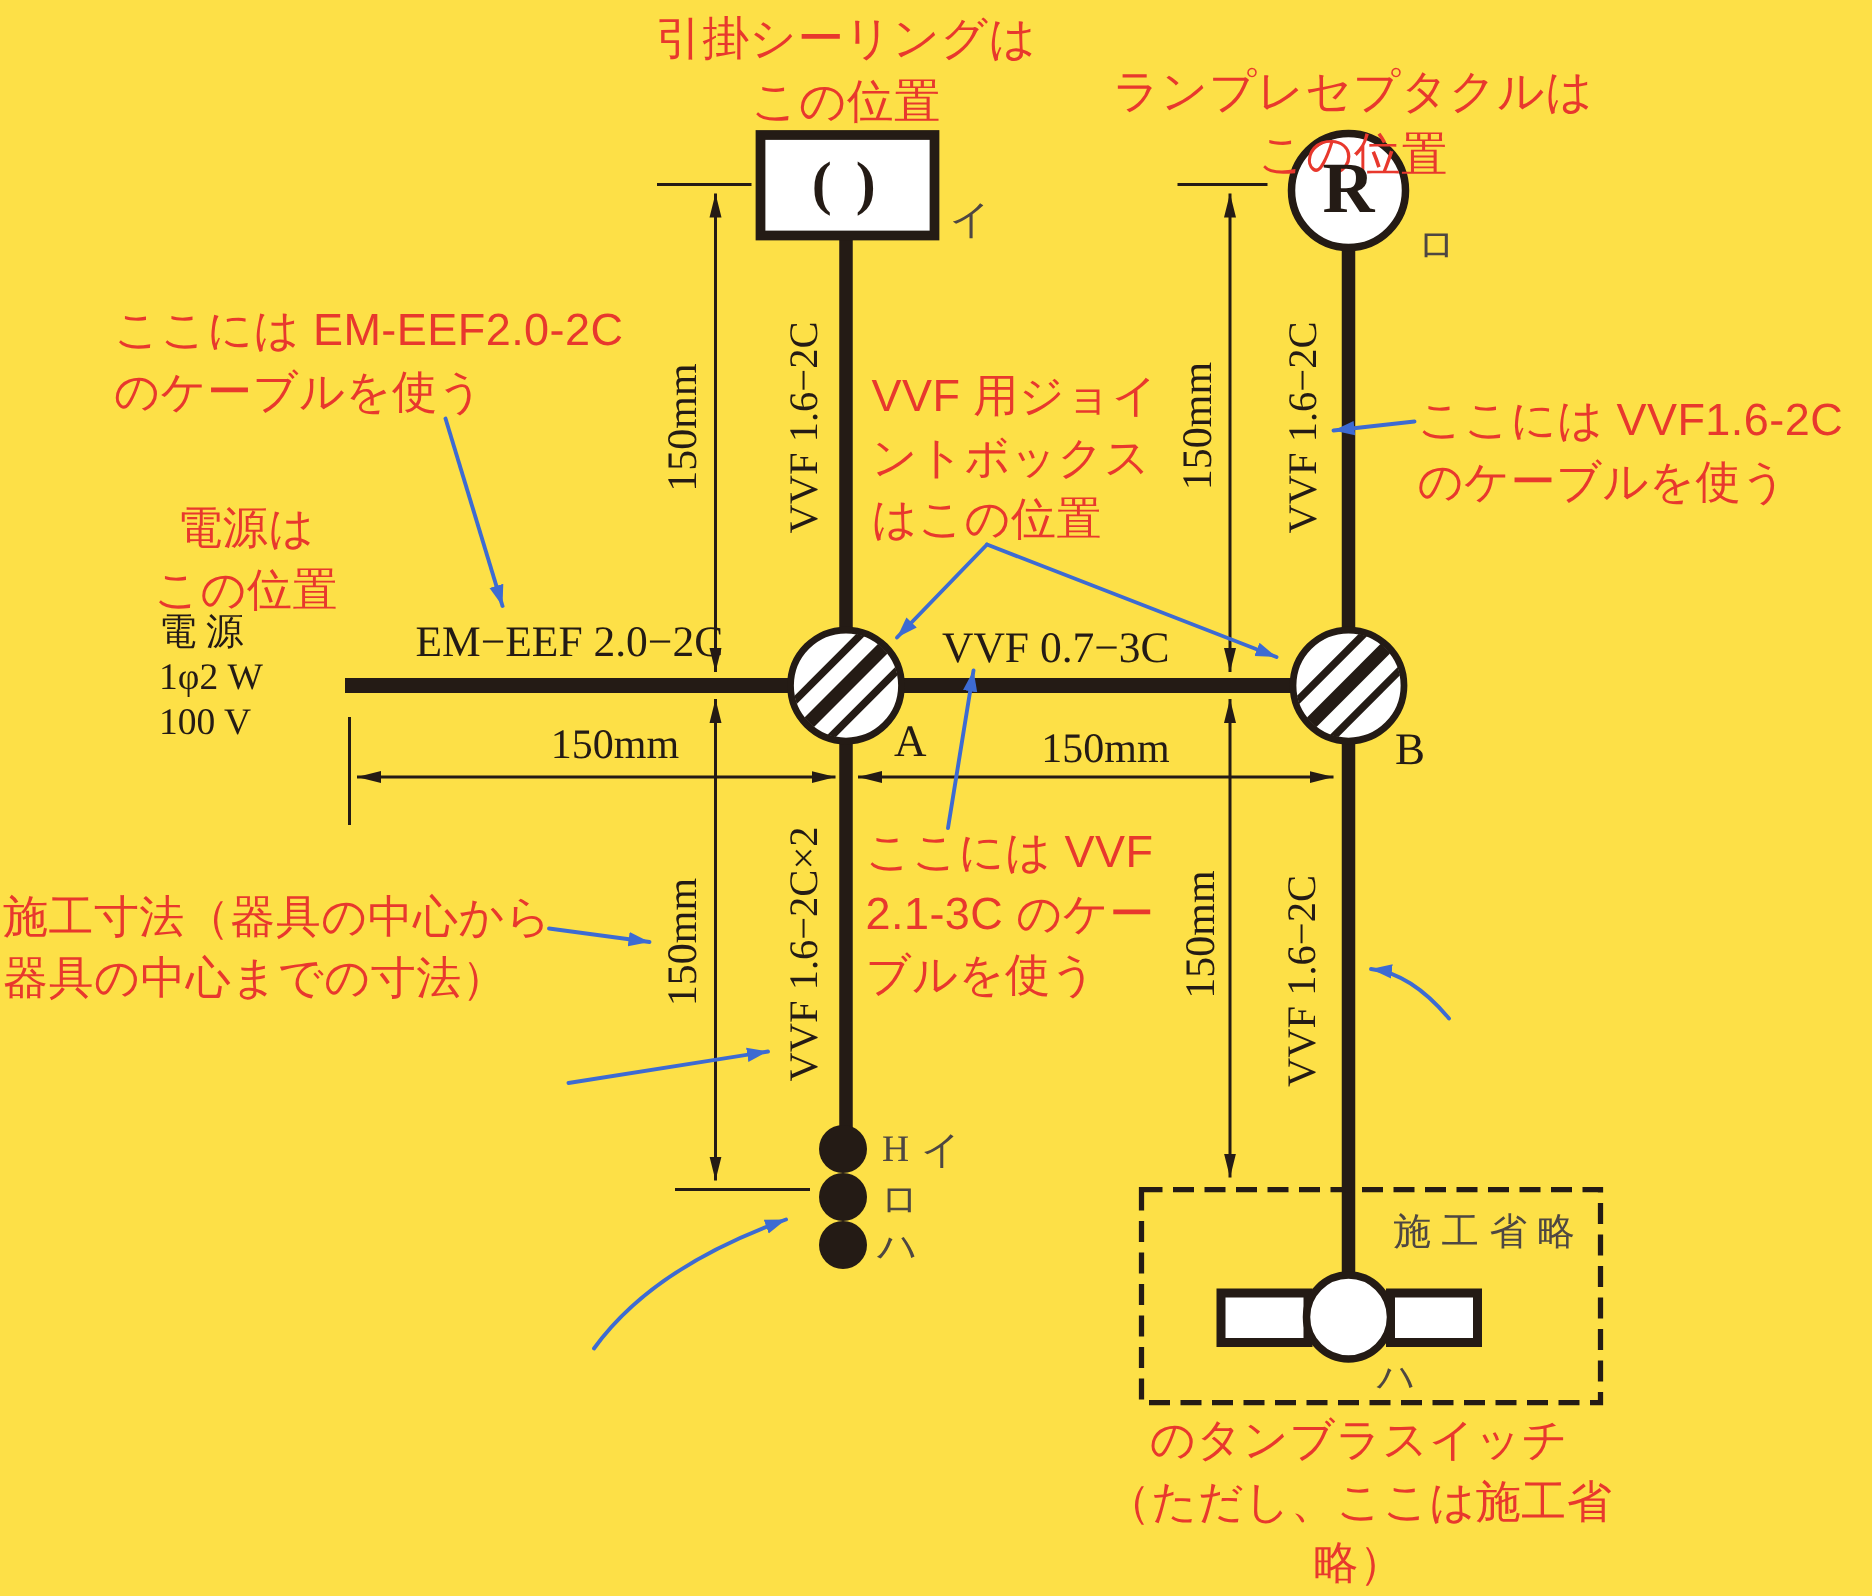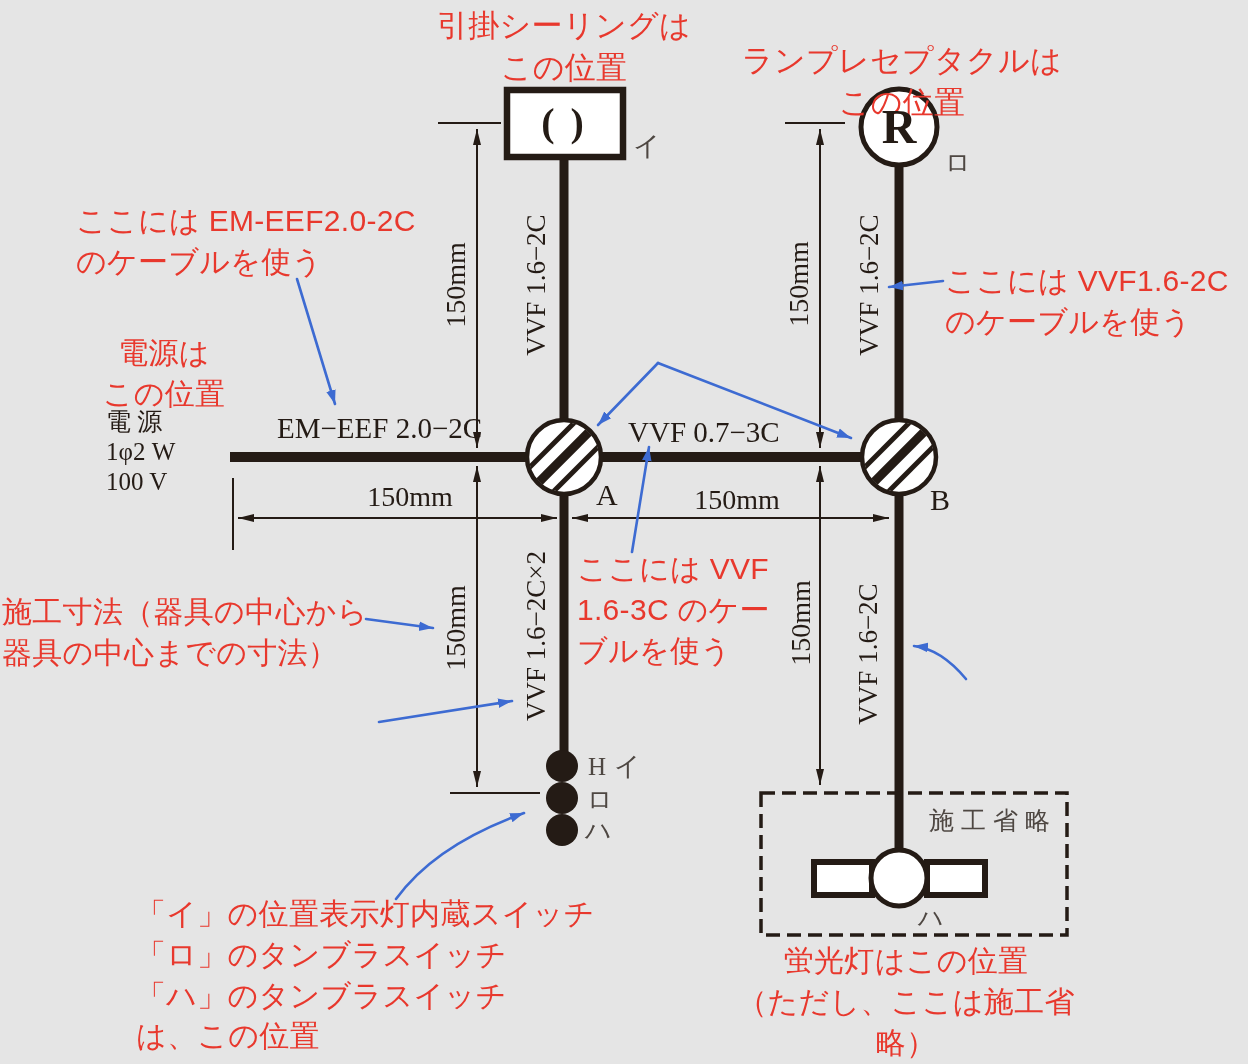--- a/index.html
+++ b/index.html
@@ -1,16 +1,16 @@
 <!DOCTYPE html>
 <html><head>
 <meta charset="utf-8">
 <style>
   html,body{margin:0;padding:0;background:#fff;}
-  .canvas{position:relative;width:1248px;height:1064px;background:#e5e5e5;overflow:hidden;
+  .canvas{position:relative;width:1248px;height:1064px;background:#fde047;overflow:hidden;
           font-family:"Liberation Sans","DejaVu Sans",sans-serif;}
   .canvas svg{position:absolute;left:0;top:0;}
   .t{position:absolute;white-space:pre-line;}
   .red{color:#e8382d;font-size:30px;line-height:1.36;letter-spacing:.3px;}
   .red.big{font-size:31px;}
   .center{transform:translateX(-50%);text-align:center;}
   .ser{font-family:"Liberation Serif","DejaVu Serif",serif;color:#241b15;}
   .gray{color:#4e4742;}
   .rot{transform:translate(-50%,-50%) rotate(-90deg);white-space:nowrap;}
   .mid{transform:translate(-50%,-50%);white-space:nowrap;}
@@ -111,32 +111,31 @@
   </svg>
 
   <div class="t red big center" style="left:564px;top:5px;">引掛シーリングは
 この位置</div>
   <div class="t red big center" style="left:902px;top:0px;margin-top:40px;">ランプレセプタクルは
 この位置</div>
   <div class="t red" style="left:76px;top:201px;">ここには EM-EEF2.0-2C
 のケーブルを使う</div>
   <div class="t red center" style="left:164px;top:333px;">電源は
 この位置</div>
+  <div class="t red" style="left:581px;top:245px;">VVF 用ジョイ
+ントボックス
+はこの位置</div>
   <div class="t red" style="left:945px;top:261px;">ここには VVF1.6-2C
 のケーブルを使う</div>
   <div class="t red" style="left:577px;top:549px;">ここには VVF
-1.6-3C のケー
+2.1-3C のケー
 ブルを使う</div>
   <div class="t red" style="left:2px;top:592px;">施工寸法（器具の中心から
 器具の中心までの寸法）</div>
-  <div class="t red" style="left:136px;top:894px;">「イ」の位置表示灯内蔵スイッチ
-「ロ」のタンブラスイッチ
-「ハ」のタンブラスイッチ
-は、この位置</div>
-  <div class="t red center" style="left:906px;top:941px;">蛍光灯はこの位置
+  <div class="t red center" style="left:906px;top:941px;">のタンブラスイッチ
 （ただし、ここは施工省略）</div>
 
   <div class="t ser" style="left:106px;top:407px;font-size:25px;line-height:1.19;">電 源
 1φ2 W
 100 V</div>
   <div class="t ser" style="left:233px;top:412px;font-size:29px;margin-left:44px;">EM−EEF 2.0−2C</div>
   <div class="t ser" style="left:628px;top:416px;font-size:29px;">VVF 0.7−3C</div>
 
   <div class="t ser cx" style="left:410px;top:481px;font-size:28px;">150mm</div>
   <div class="t ser cx" style="left:737px;top:484px;font-size:28px;">150mm</div>

